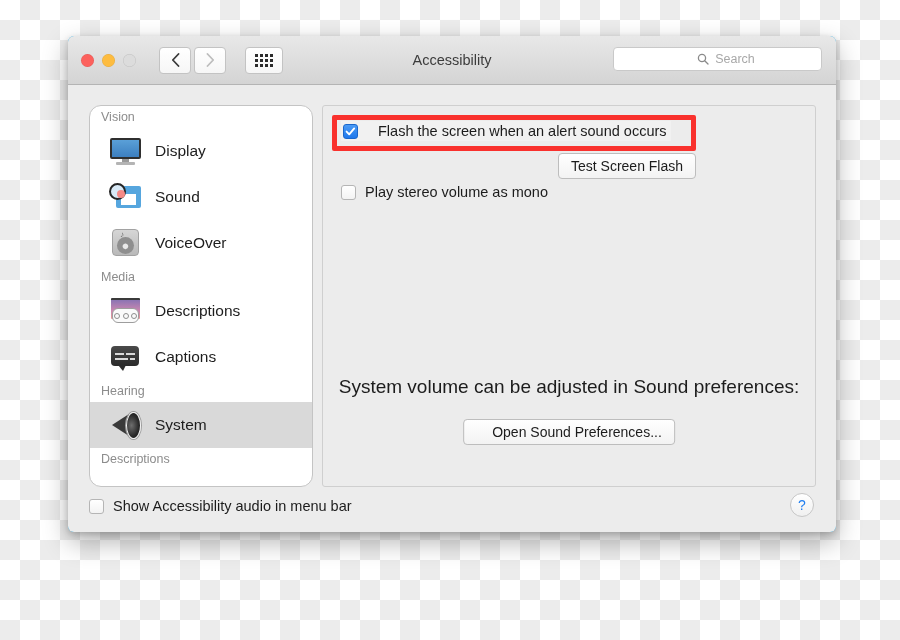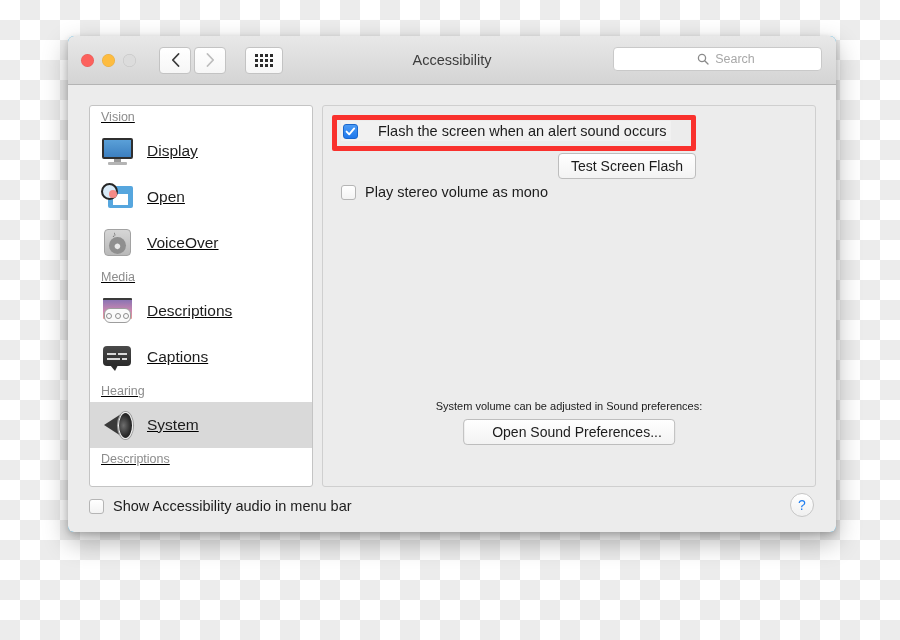--- a/index.html
+++ b/index.html
@@ -134,34 +134,33 @@
 
   
   .sidebar {
     position: absolute;
     left: 21px;
     top: 20px;
     width: 222px;
     height: 380px;
     background: #ffffff;
     border: 1px solid #c4c4c4;
-    border-radius: 3px;
+    border-radius: 12px;
     overflow: hidden;
-    text-decoration: underline;
   }
   .group-label {
     font-size: 12.5px;
     color: #8c8c8c;
     padding: 4px 0 4px 11px;
   }
   .side-row {
     display: flex;
     align-items: center;
     height: 46px;
-    padding-left: 11px;
+    padding-left: 19px;
     gap: 13px;
   }
   .side-row.selected { background: #d9d9d9; }
   .side-label { font-size: 15.5px; color: #1d1d1d; }
   .side-icon { width: 33px; height: 30px; flex: 0 0 auto; position: relative; }
 
   
   .ic-display .screen {
     position: absolute; left: 1px; top: 2px; width: 31px; height: 21px;
     background: linear-gradient(to bottom, #5aa0d8, #3c7fc0);
@@ -308,23 +307,23 @@
     left: 18px;
     top: 78px;
     display: flex;
     align-items: center;
     gap: 9px;
   }
 
   .sysvol {
     position: absolute;
     left: 0; right: 0;
-    top: 294px;
+    top: 270px;
     text-align: center;
-    font-size: 11px;
+    font-size: 19px;
     color: #1c1c1c;
   }
   .btn-sound {
     position: absolute;
     left: 50%;
     transform: translateX(-50%);
     top: 313px;
     padding-left: 28px;
   }
 
@@ -423,21 +422,21 @@
         <span class="side-label">Display</span>
       </div>
 
       <div class="side-row">
         <span class="side-icon ic-zoom">
           <span class="win"></span>
             <span class="inner"></span>
             <span class="lens"></span>
             <span class="dot"></span>
         </span>
-        <span class="side-label">Open</span>
+        <span class="side-label">Sound</span>
       </div>
 
       <div class="side-row">
         <span class="side-icon ic-voiceover">
           <span class="sq"></span>
             <span class="wave">♪</span>
             <span class="person">●</span>
         </span>
         <span class="side-label">VoiceOver</span>
       </div>

